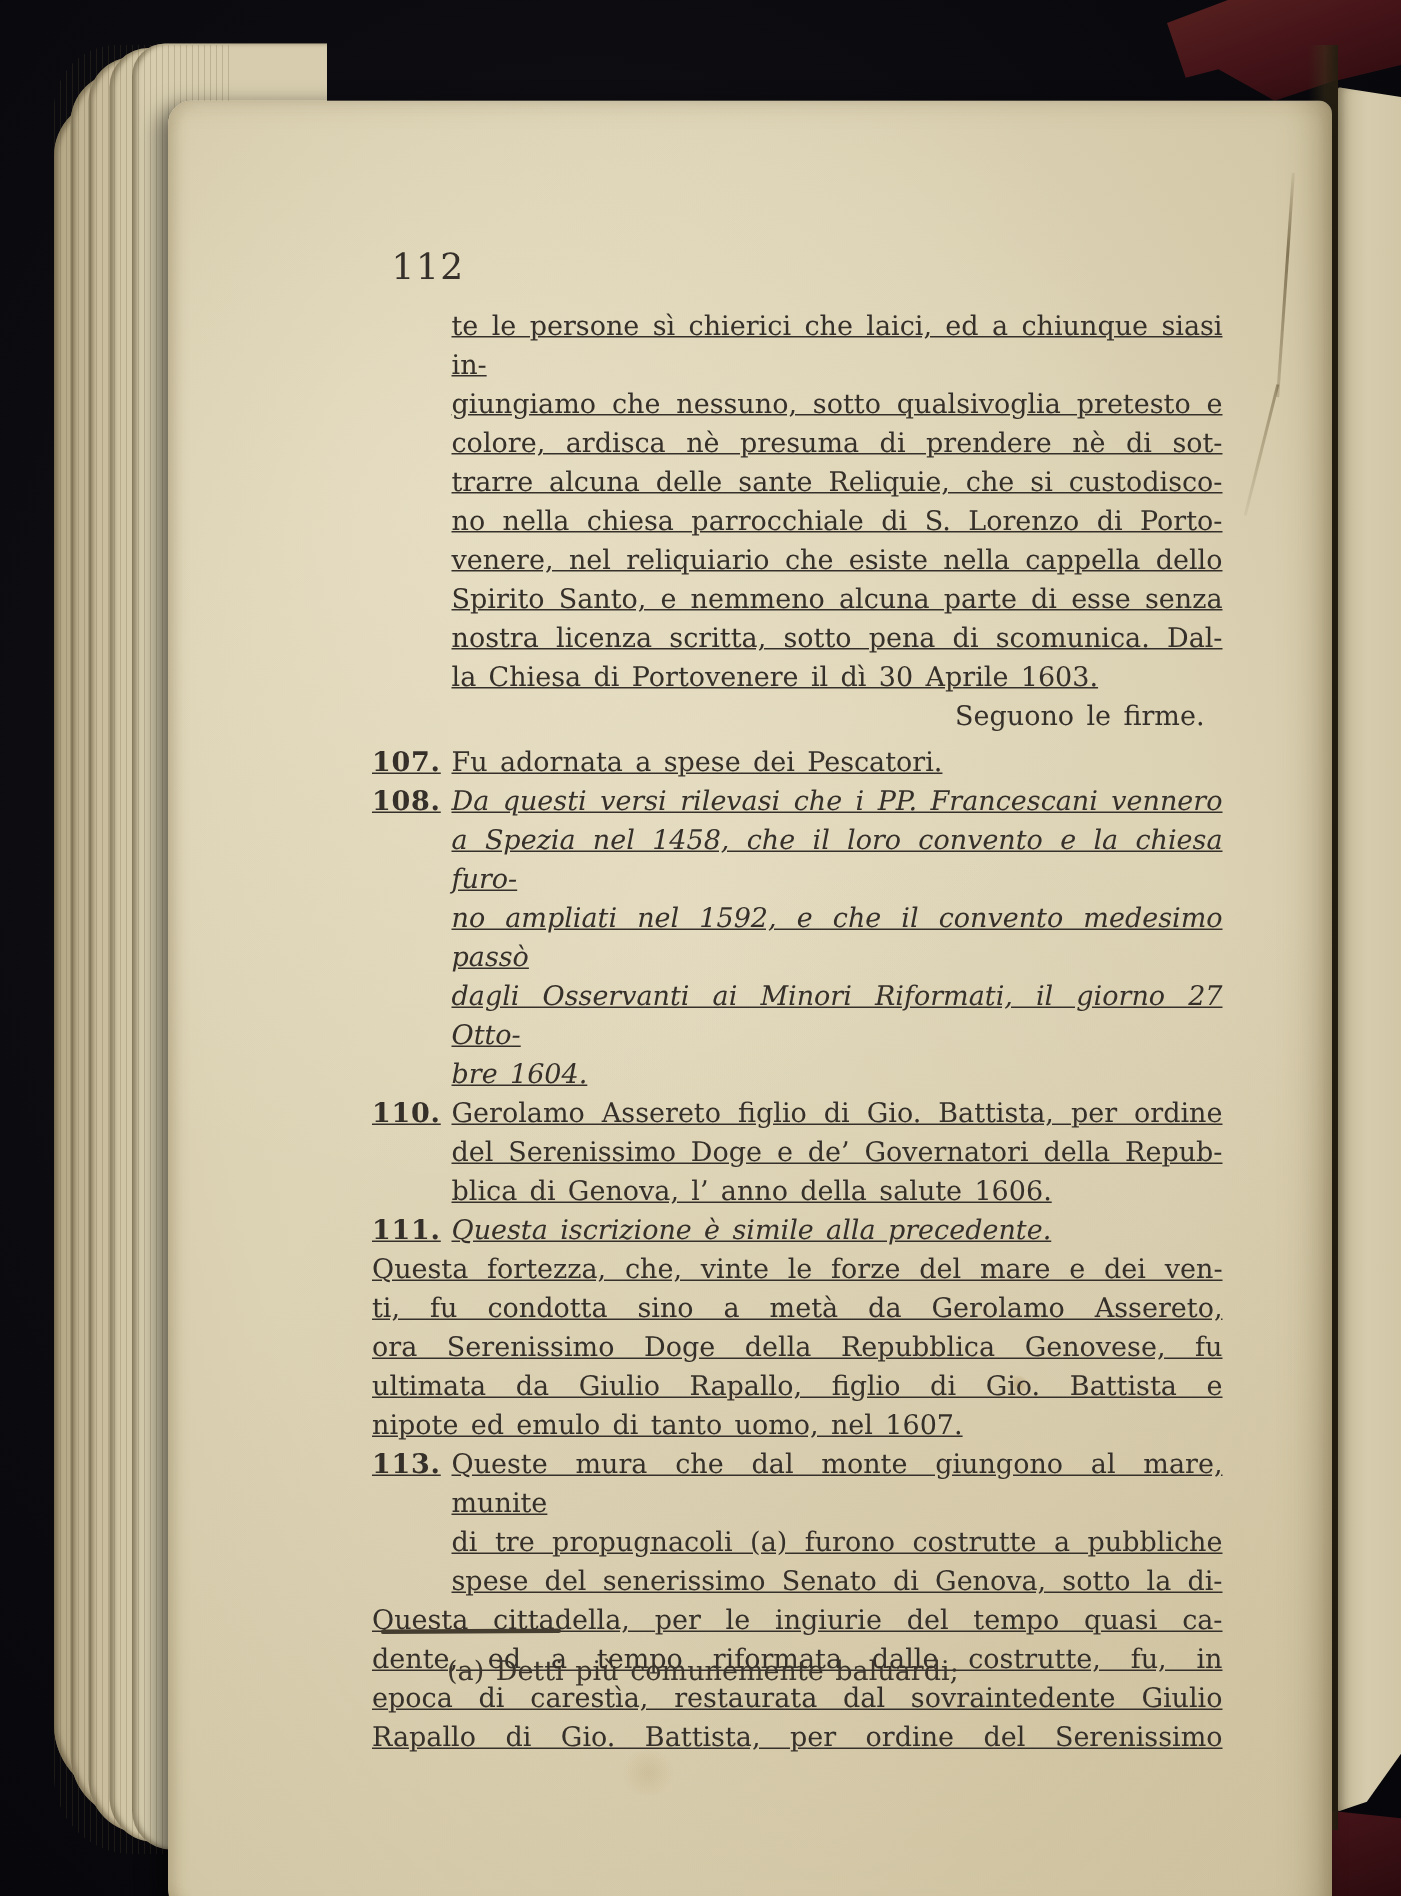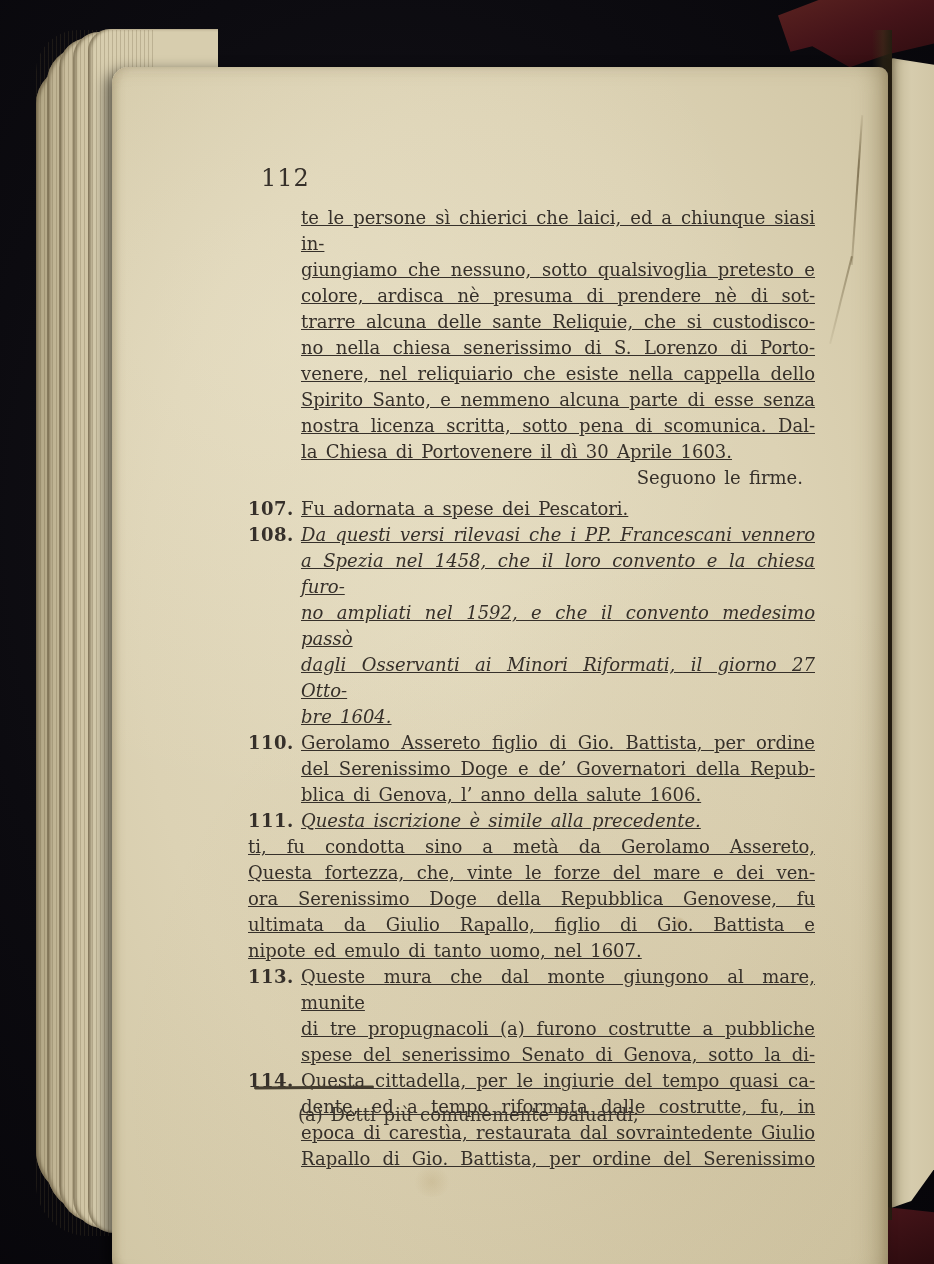--- a/index.html
+++ b/index.html
@@ -63,21 +63,21 @@
   .spot.s2{left:300px;top:1100px;width:40px;height:30px;background:radial-gradient(circle,rgba(150,118,56,.14),rgba(150,118,56,0) 70%);}
   
   .ink{color:#36302a;}
   .page-number{position:absolute;left:149px;top:97px;font-size:24px;letter-spacing:1px;}
   .text-block{position:absolute;left:189px;top:138px;width:514px;font-size:18px;line-height:26px;word-spacing:2.5px;}
   .tline{text-align:justify;text-align-last:justify;white-space:normal;text-decoration:underline;}
   .tline.endline{text-align-last:left;}
   .attribution{text-align:right;padding-right:12px;line-height:26px;}
   .entries{margin-top:5px;}
   .entry{display:flex;margin-left:-53px;}
-  .entry-num{flex:0 0 53px;font-weight:bold;letter-spacing:.5px;}
+  .entry-num{flex:0 0 53px;font-weight:bold;letter-spacing:.5px;text-decoration:underline;}
   .entry-body{flex:1;min-width:0;}
   .entry-body.italic{font-style:italic;}
   .footnote-rule{position:absolute;left:142px;top:1019px;width:120px;height:3px;background:#453e30;border-radius:2px;transform:rotate(-.4deg);}
   .footnote-text{position:absolute;left:186px;top:1037px;font-size:18px;word-spacing:2px;color:#3b352c;}
 </style>
 </head>
 <body>
 
 <div class="scene">
 
@@ -104,21 +104,21 @@
     <div class="spot s2"></div>
 
     <div class="page-number ink">112</div>
 
     <div class="text-block ink">
       <div>
           <div class="tline">te le persone sì chierici che laici, ed a chiunque siasi in-</div>
           <div class="tline">giungiamo che nessuno, sotto qualsivoglia pretesto e</div>
           <div class="tline">colore, ardisca nè presuma di prendere nè di sot-</div>
           <div class="tline">trarre alcuna delle sante Reliquie, che si custodisco-</div>
-          <div class="tline">no nella chiesa senerissimo di S. Lorenzo di Porto-</div>
+          <div class="tline">no nella chiesa parrocchiale di S. Lorenzo di Porto-</div>
           <div class="tline">venere, nel reliquiario che esiste nella cappella dello</div>
           <div class="tline">Spirito Santo, e nemmeno alcuna parte di esse senza</div>
           <div class="tline">nostra licenza scritta, sotto pena di scomunica. Dal-</div>
           <div class="tline endline">la Chiesa di Portovenere il dì 30 Aprile 1603.</div>
         </div>
       <div class="attribution">Seguono le firme.</div>
       <div class="entries">
           <div class="entry">
             <div class="entry-num">107.</div>
             <div class="entry-body">
@@ -144,37 +144,36 @@
             </div>
           </div>
           <div class="entry">
             <div class="entry-num">111.</div>
             <div class="entry-body italic">
               <div class="tline endline">Questa iscrizione è simile alla precedente.</div>
             </div>
           </div>
           <div class="entry">
             <div class="entry-body">
+              <div class="tline">Questa fortezza, che, vinte le forze del mare e dei ven-</div>
               <div class="tline">ti, fu condotta sino a metà da Gerolamo Assereto,</div>
-              <div class="tline">Questa fortezza, che, vinte le forze del mare e dei ven-</div>
               <div class="tline">ora Serenissimo Doge della Repubblica Genovese, fu</div>
               <div class="tline">ultimata da Giulio Rapallo, figlio di Gio. Battista e</div>
               <div class="tline endline">nipote ed emulo di tanto uomo, nel 1607.</div>
             </div>
           </div>
           <div class="entry">
             <div class="entry-num">113.</div>
             <div class="entry-body">
               <div class="tline">Queste mura che dal monte giungono al mare, munite</div>
               <div class="tline">di tre propugnacoli (a) furono costrutte a pubbliche</div>
               <div class="tline">spese del senerissimo Senato di Genova, sotto la di-</div>
             </div>
           </div>
           <div class="entry">
-            <div class="entry-num">114.</div>
             <div class="entry-body">
               <div class="tline">Questa cittadella, per le ingiurie del tempo quasi ca-</div>
               <div class="tline">dente, ed a tempo riformata dalle costrutte, fu, in</div>
               <div class="tline">epoca di carestìa, restaurata dal sovraintedente Giulio</div>
               <div class="tline">Rapallo di Gio. Battista, per ordine del Serenissimo</div>
             </div>
           </div>
         </div>
     </div>
 

